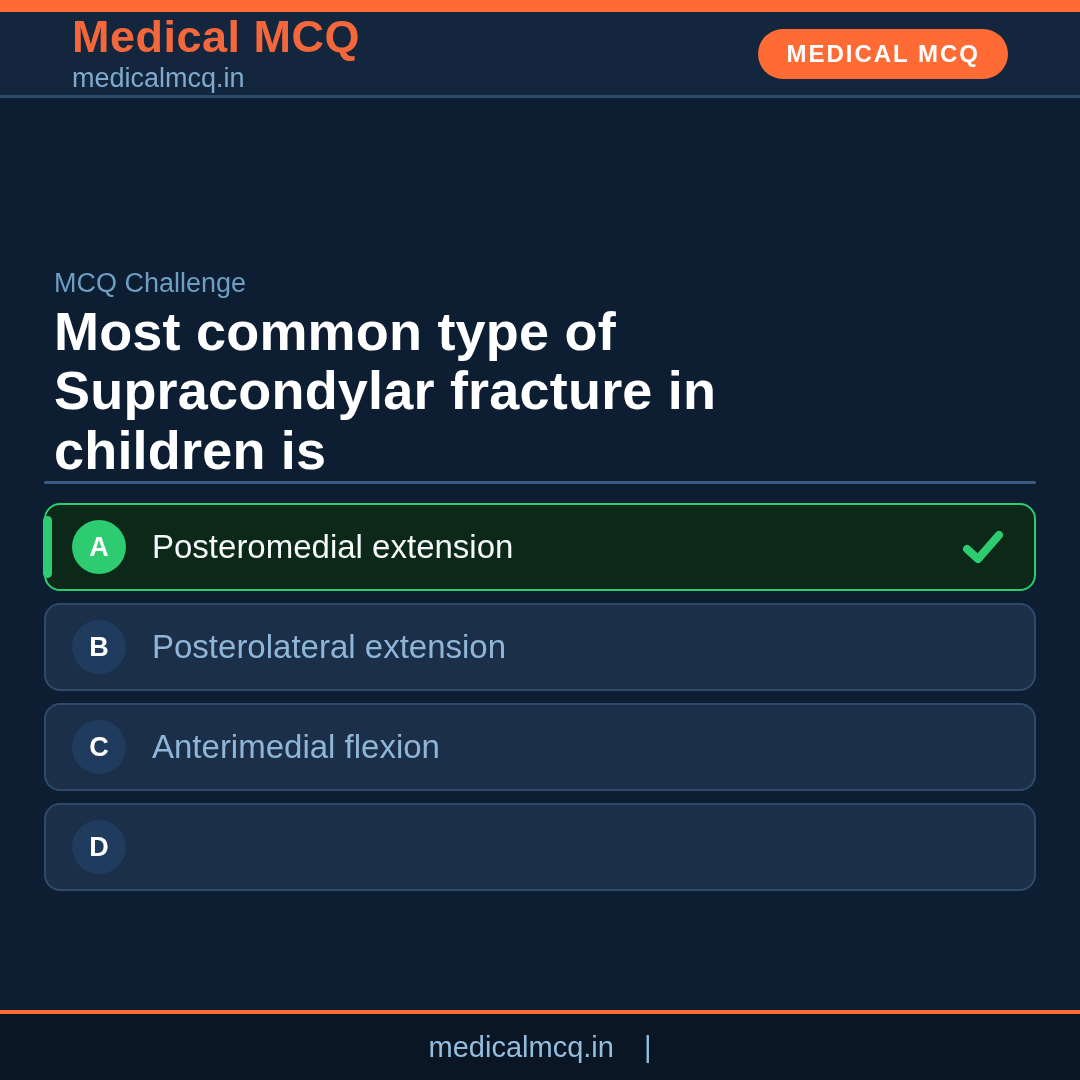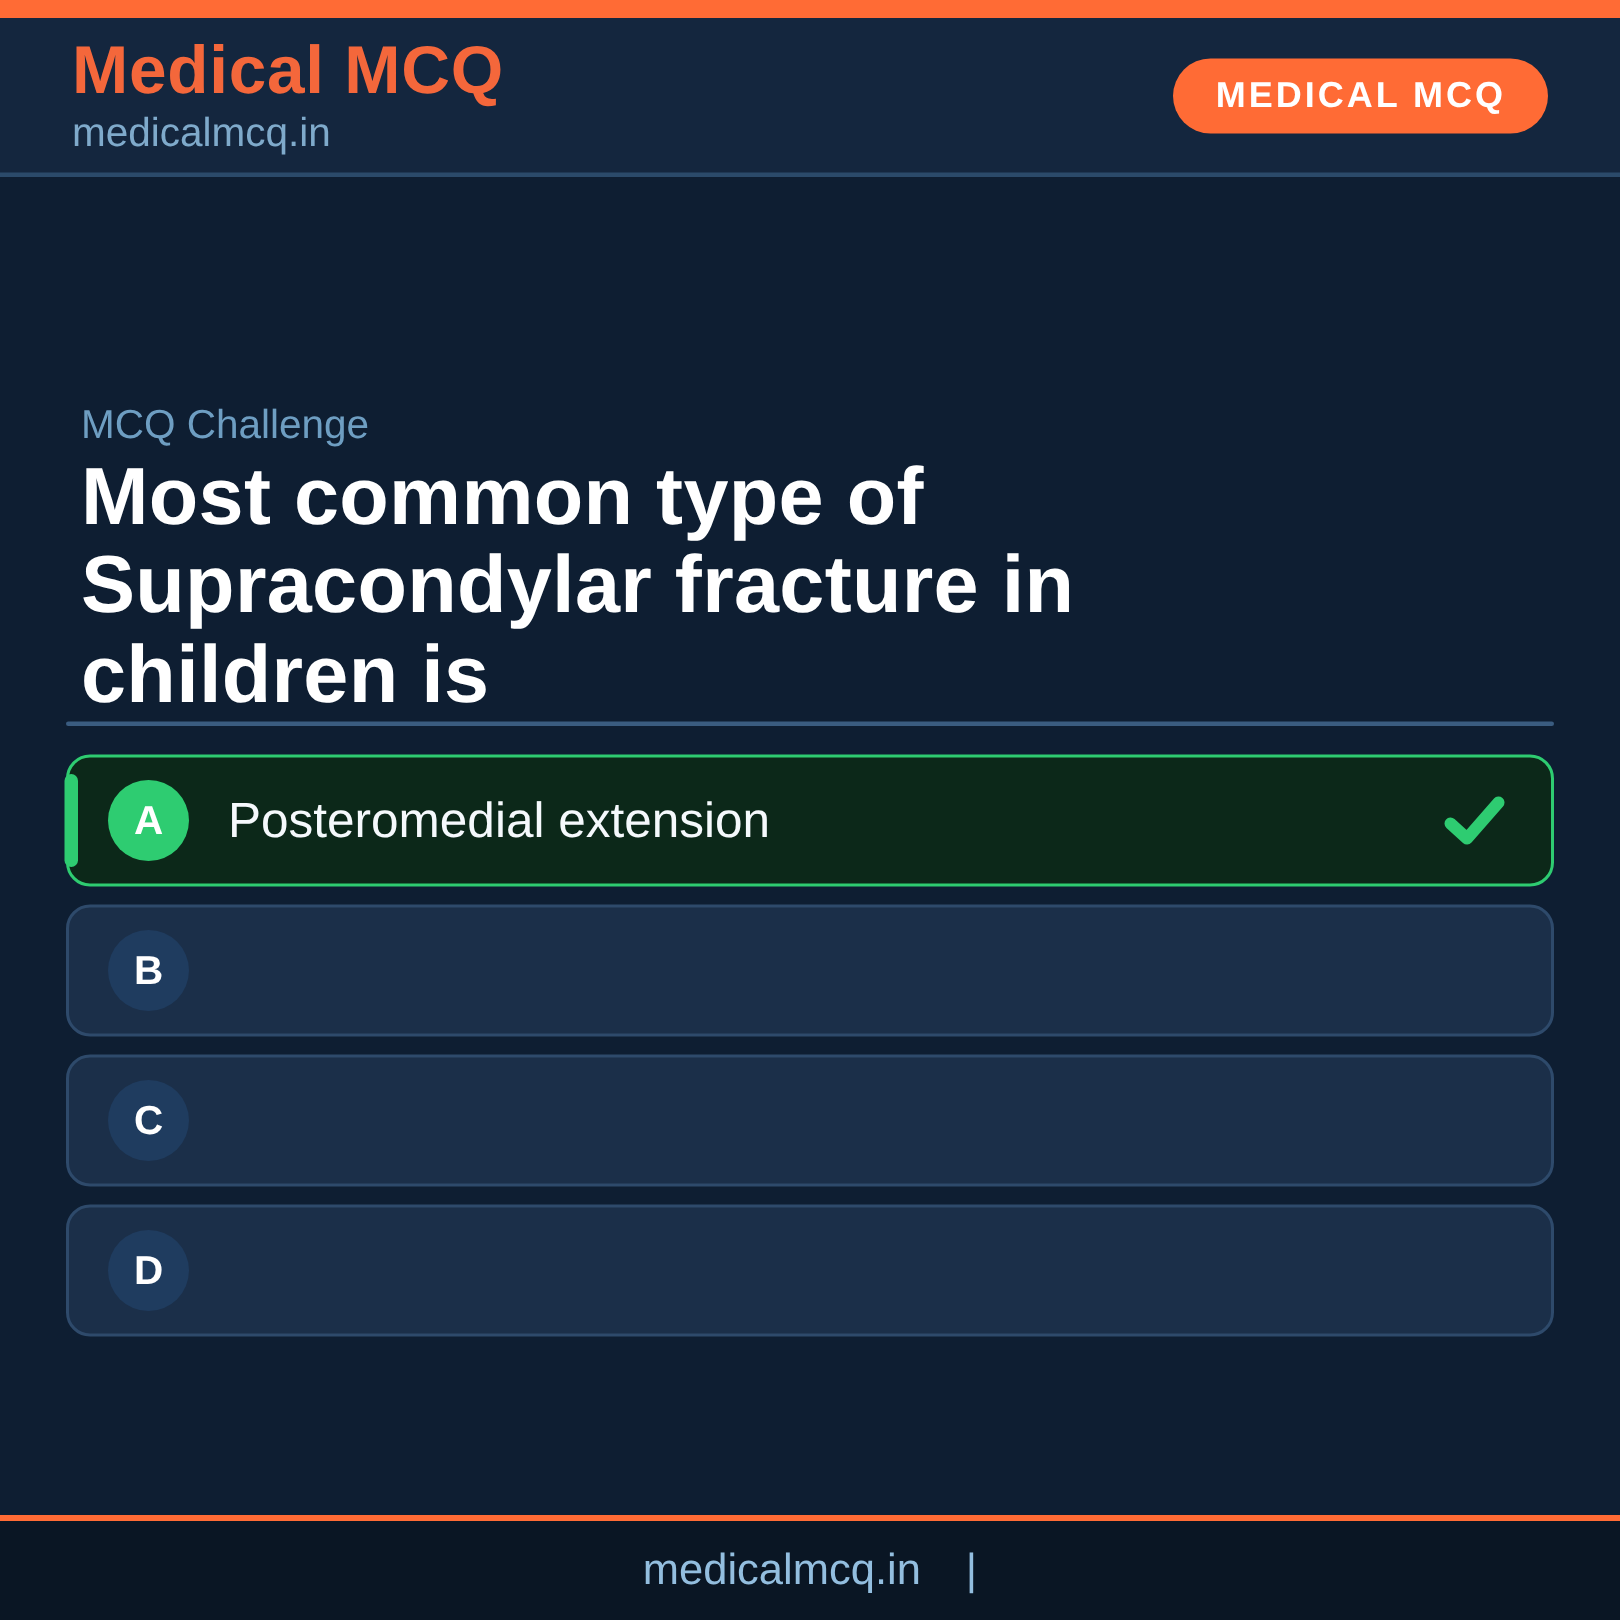--- a/index.html
+++ b/index.html
@@ -17,25 +17,25 @@
   
   .top-accent {
     position: absolute; top: 0; left: 0;
     width: 100%; height: 12px;
     background: var(--orange, #FF6B35);
   }
 
   
   .header {
     position: absolute; top: 12px; left: 0;
-    width: 100%; height: 106px;
+    width: 100%; height: 86px;
     background: var(--header-bg, #14263E);
     border-bottom: 3px solid var(--header-divider, #2B4A6A);
     display: flex; align-items: center; justify-content: space-between;
-    padding: 0 48px;
+    padding: 0 72px;
   }
   .brand-block { display: flex; flex-direction: column; }
   .brand-title {
     color: var(--orange-brand, #F4673B);
     font-size: 45px; font-weight: bold; line-height: 1.05;
     letter-spacing: 0.5px;
   }
   .brand-subtitle {
     color: var(--lightblue, #7FAACB);
     font-size: 27px; line-height: 1.15; margin-top: 2px;
@@ -161,24 +161,26 @@
       <span class="label">Posteromedial extension</span>
       <span class="check">
         <svg viewBox="0 0 42 34" fill="none">
           <polyline points="5,19 16,29 37,5" stroke="#2ECC71" stroke-width="8" stroke-linecap="round" stroke-linejoin="round"></polyline>
         </svg>
       </span>
     </div>
 
     <div class="option">
       <span class="letter">B</span>
+      <span class="label">Posterolateral extension</span>
     </div>
 
     <div class="option">
       <span class="letter">C</span>
+      <span class="label">Anterimedial flexion</span>
     </div>
 
     <div class="option">
       <span class="letter">D</span>
     </div>
 
   </div>
 
   <div class="footer-divider"></div>
   <div class="footer">

